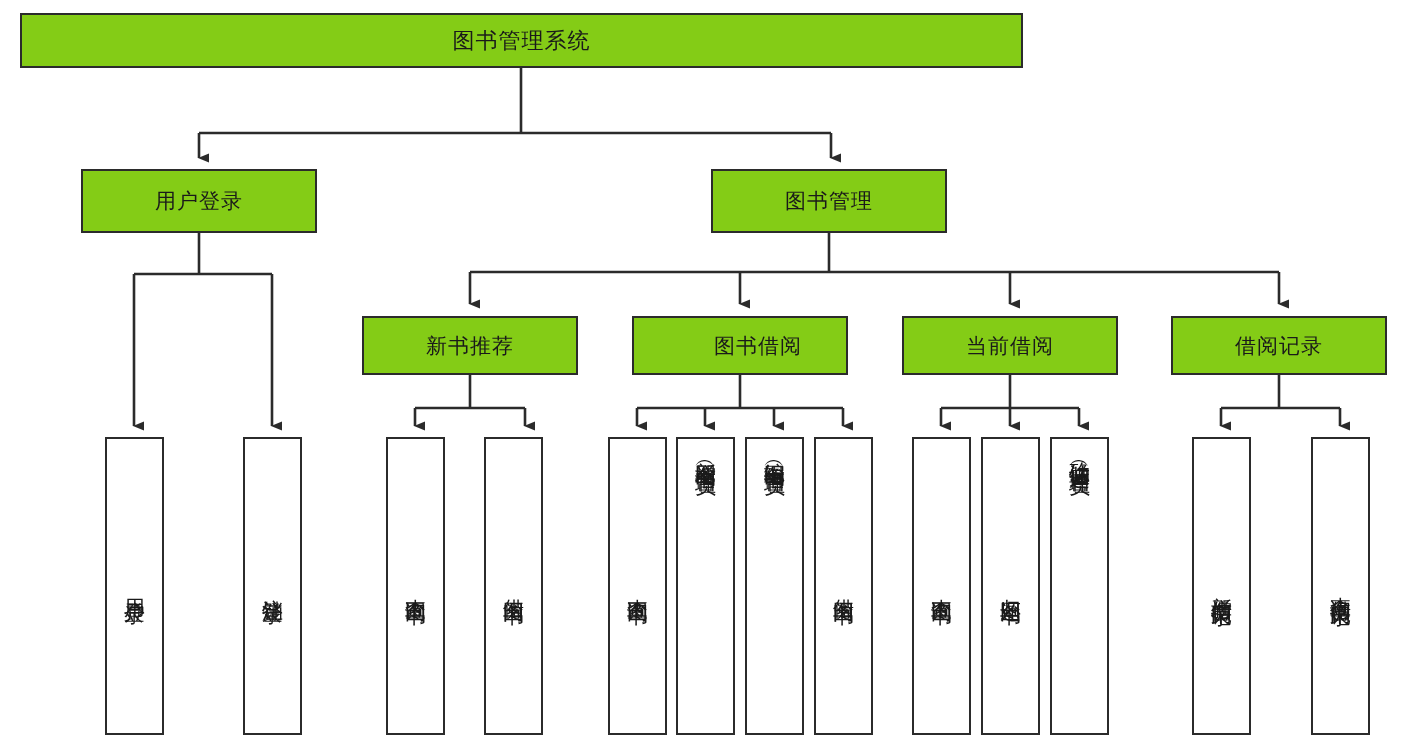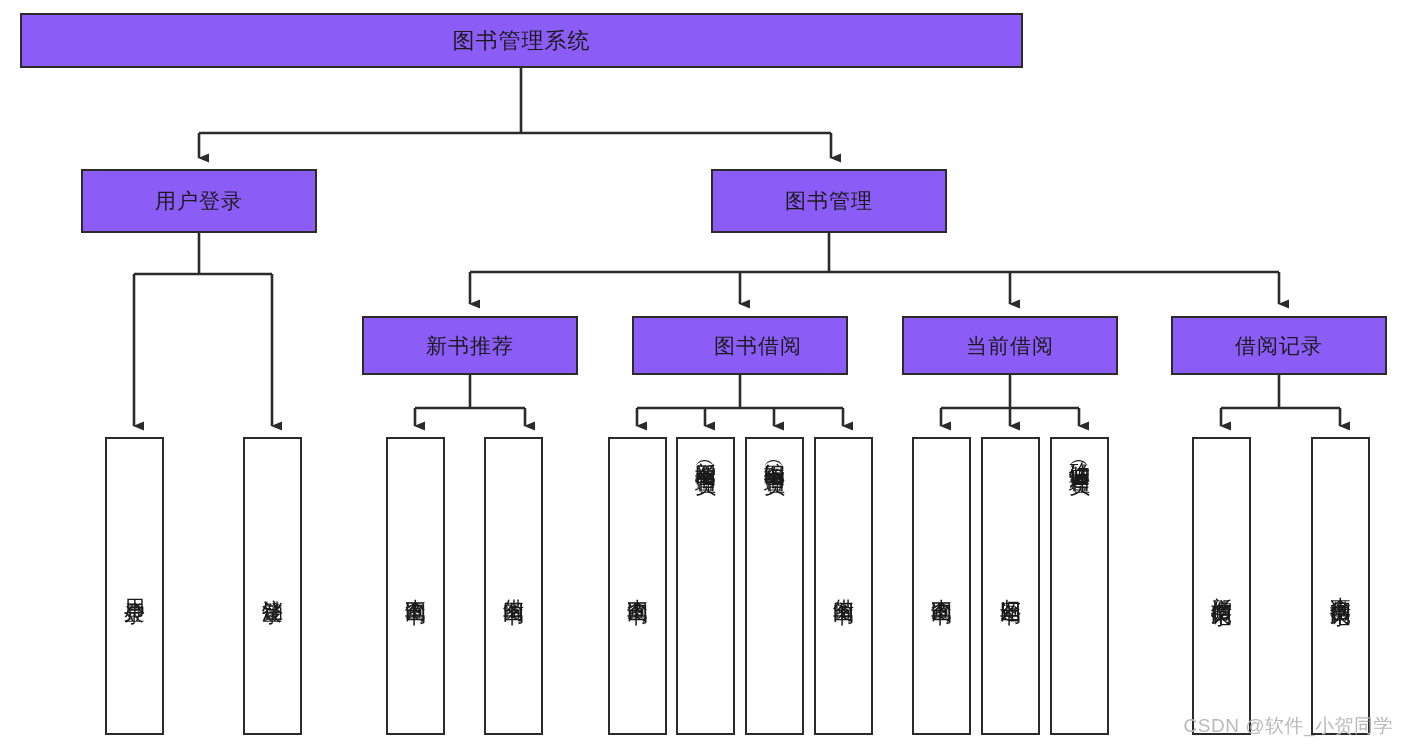--- a/index.html
+++ b/index.html
@@ -8,21 +8,21 @@
     background:#ffffff;
     font-family:"Liberation Sans","DejaVu Sans",sans-serif;
     overflow:hidden;
     position:relative;
   }
   #diagram{position:absolute;left:0;top:0;width:1405px;height:747px;}
   .node{
     position:absolute;
     box-sizing:border-box;
     border:2.5px solid #2b2b2b;
-    background:#8b5cf6;
+    background:#84cc16;
     display:flex;
     align-items:center;
     justify-content:center;
     color:#1a1a1a;
     z-index:3;
   }
   .node.h{
     font-size:21px;
     letter-spacing:1px;
   }
@@ -178,14 +178,13 @@
     <span class="vtext">确认归还（管理员）</span>
   </div>
 
   <div class="leaf mid" style="left:1192px;top:437px;width:59px;height:298px;">
     <span class="vtext">新增借阅记录</span>
   </div>
   <div class="leaf mid" style="left:1311px;top:437px;width:59px;height:298px;">
     <span class="vtext">查询借阅记录</span>
   </div>
 
-  <div id="watermark">CSDN @软件_小贺同学</div>
 </div>
 
 </body></html>

